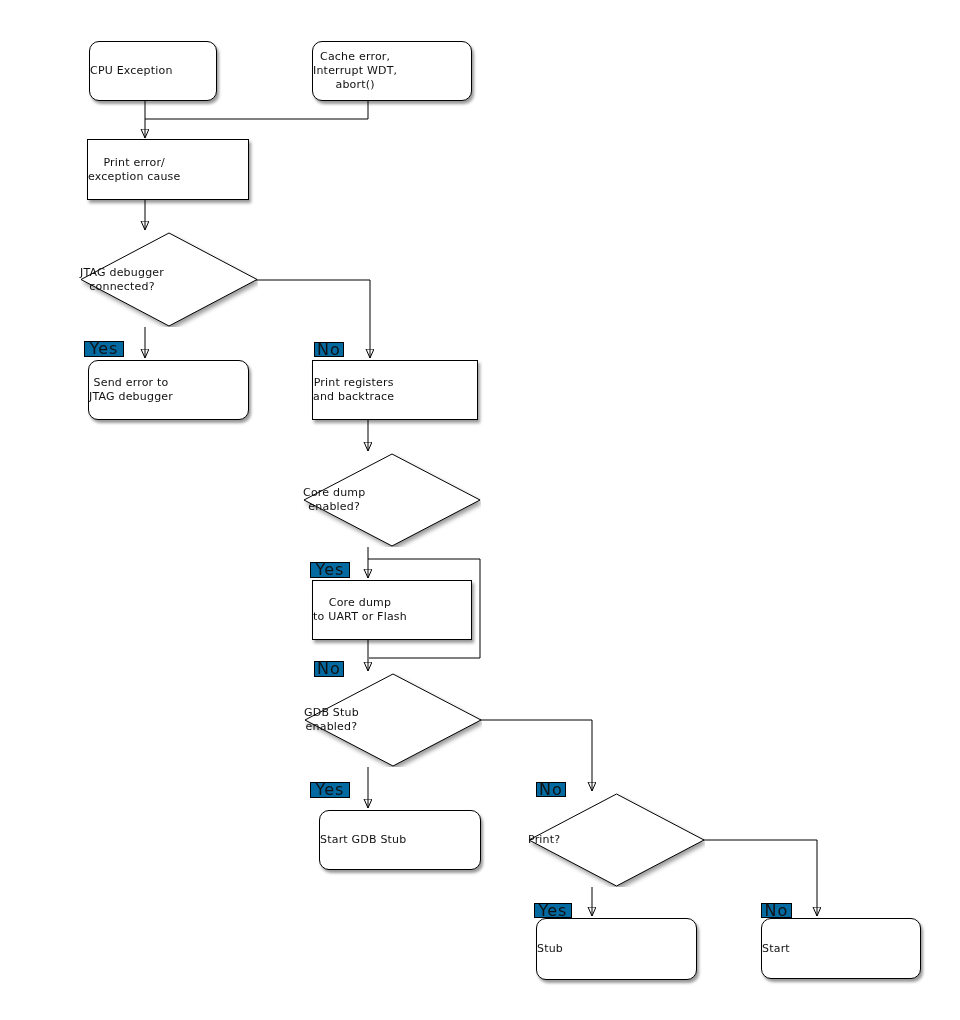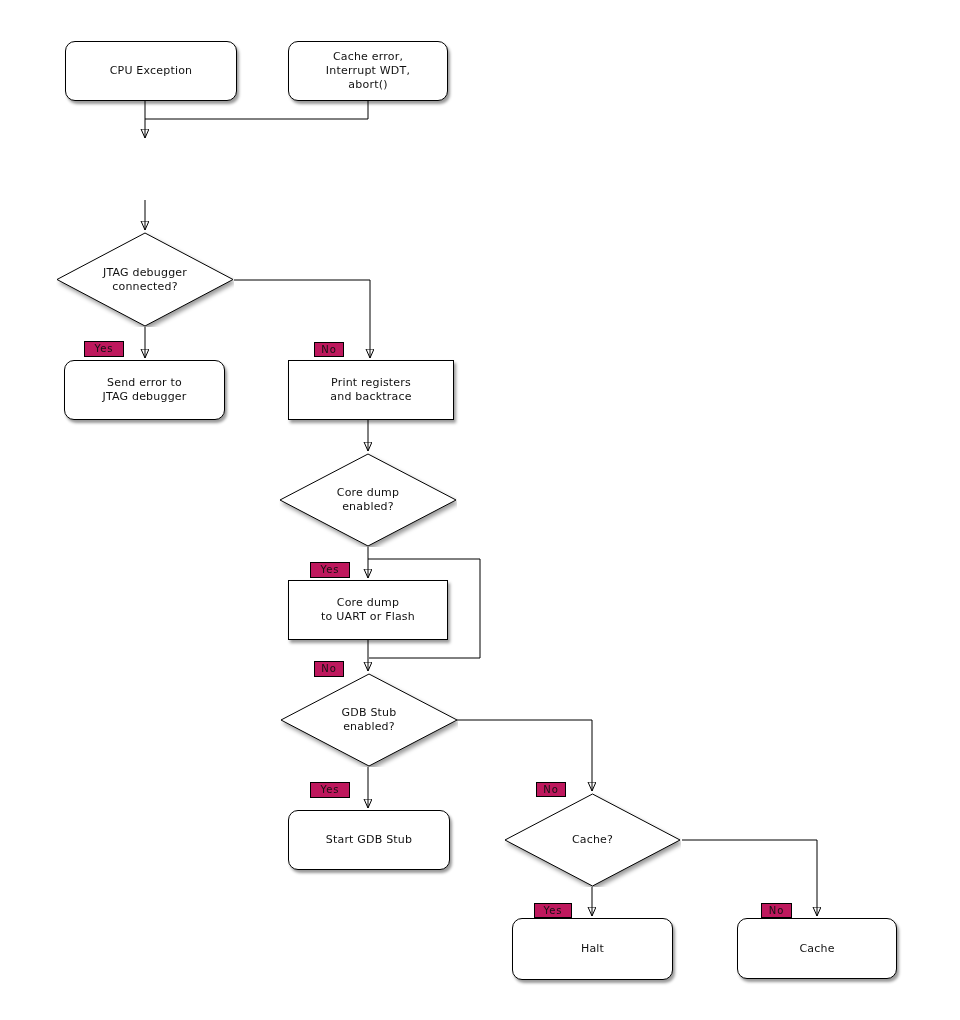--- a/index.html
+++ b/index.html
@@ -22,26 +22,27 @@
     stroke: #000000;
     stroke-width: 1px;
   }
   .node {
     position: absolute;
     box-sizing: border-box;
     background: #ffffff;
     border: 1px solid #000000;
     display: flex;
     align-items: center;
-    justify-content: center;
+    justify-content: flex-start;
     text-align: center;
     font-size: 11px;
     line-height: 14px;
     letter-spacing: 0.2px;
     box-shadow: 2px 3px 3px rgba(0,0,0,0.40);
+    margin-left: 24px;
   }
   .node.rounded { border-radius: 10px; }
   .node.diamond {
     border: none;
     background: transparent;
     box-shadow: none;
   }
   .node.diamond svg {
     position: absolute;
     left: 0; top: 0;
@@ -53,26 +54,26 @@
     stroke-width: 1px;
     filter: drop-shadow(2px 3px 2px rgba(0,0,0,0.40));
   }
   .lbl {
     position: relative;
     white-space: pre-line;
   }
   .edge-label {
     position: absolute;
     box-sizing: border-box;
-    background: #be185d;
+    background: #0369a1;
     border: 1px solid #000000;
     display: flex;
     align-items: center;
     justify-content: center;
-    font-size: 10px;
+    font-size: 16px;
     line-height: 10px;
     letter-spacing: 1px;
     color: #111111;
   }
 </style>
 </head>
 <body>
 
 <div id="canvas">
 
@@ -90,30 +91,34 @@
     <path d="M368,420 V451" marker-end="url(#arr)"></path>
     <path d="M368,547 V578" marker-end="url(#arr)"></path>
     <path d="M368,559 H480 V658 H369"></path>
     <path d="M368,640 V671" marker-end="url(#arr)"></path>
     <path d="M368,767 V808" marker-end="url(#arr)"></path>
     <path d="M457,720 H592 V791" marker-end="url(#arr)"></path>
     <path d="M592,887 V916" marker-end="url(#arr)"></path>
     <path d="M682,840 H817 V916" marker-end="url(#arr)"></path>
   </svg>
 
-  <div class="node rounded" style="left:65px;top:41px;width:172px;height:60px">
+  <div class="node rounded" style="left:65px;top:41px;width:128px;height:60px">
     <span class="lbl">CPU Exception</span>
   </div>
 
   <div class="node rounded" style="left:288px;top:41px;width:160px;height:60px">
     <span class="lbl">Cache error,
 Interrupt WDT,
 abort()</span>
   </div>
 
+  <div class="node" style="left:63px;top:139px;width:162px;height:61px">
+    <span class="lbl">Print error/
+exception cause</span>
+  </div>
 
   <div class="node diamond" style="left:56px;top:232px;width:178px;height:95px">
     <svg viewBox="0 0 178 95" preserveAspectRatio="none">
       <polygon points="89,1 177,47.5 89,94 1,47.5"></polygon>
     </svg>
     <span class="lbl">JTAG debugger
 connected?</span>
   </div>
 
   <div class="node rounded" style="left:64px;top:360px;width:161px;height:60px">
@@ -140,37 +145,37 @@
   </div>
 
   <div class="node diamond" style="left:280px;top:673px;width:178px;height:94px">
     <svg viewBox="0 0 178 94" preserveAspectRatio="none">
       <polygon points="89,1 177,47 89,93 1,47"></polygon>
     </svg>
     <span class="lbl">GDB Stub
 enabled?</span>
   </div>
 
-  <div class="node rounded" style="left:288px;top:810px;width:162px;height:60px">
+  <div class="node rounded" style="left:295px;top:810px;width:162px;height:60px">
     <span class="lbl">Start GDB Stub</span>
   </div>
 
   <div class="node diamond" style="left:504px;top:793px;width:177px;height:94px">
     <svg viewBox="0 0 177 94" preserveAspectRatio="none">
       <polygon points="88.5,1 176,47 88.5,93 1,47"></polygon>
     </svg>
-    <span class="lbl">Cache?</span>
+    <span class="lbl">Print?</span>
   </div>
 
   <div class="node rounded" style="left:512px;top:918px;width:161px;height:62px">
-    <span class="lbl">Halt</span>
+    <span class="lbl">Stub</span>
   </div>
 
   <div class="node rounded" style="left:737px;top:918px;width:160px;height:61px">
-    <span class="lbl">Cache</span>
+    <span class="lbl">Start</span>
   </div>
 
   <div class="edge-label" style="left:84px;top:341px;width:40px;height:16px">Yes</div>
 
   <div class="edge-label" style="left:314px;top:342px;width:30px;height:15px">No</div>
 
   <div class="edge-label" style="left:310px;top:562px;width:40px;height:16px">Yes</div>
 
   <div class="edge-label" style="left:314px;top:661px;width:30px;height:16px">No</div>
 

